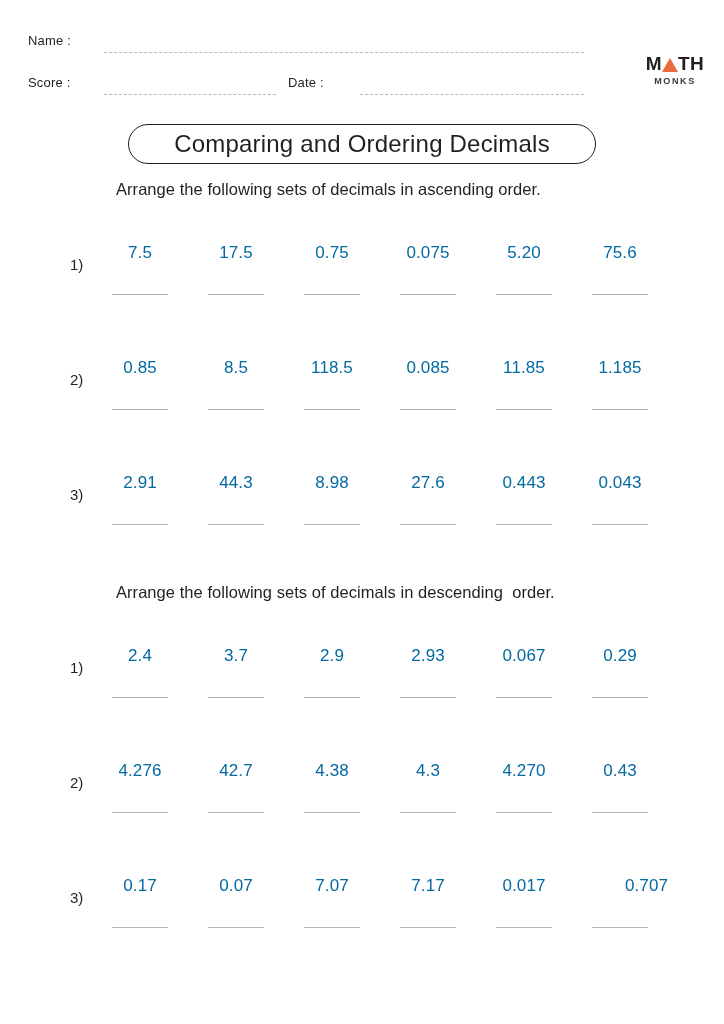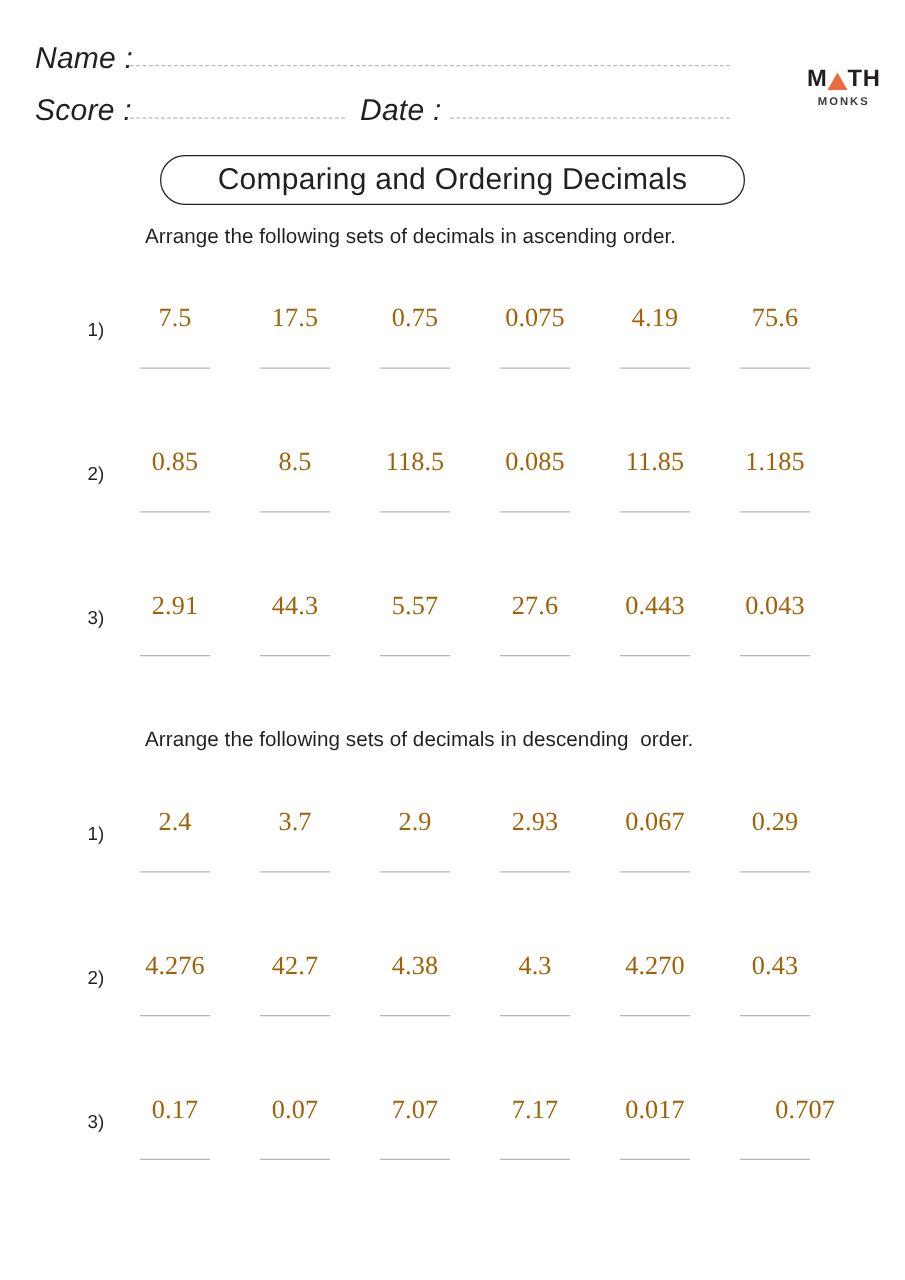--- a/index.html
+++ b/index.html
@@ -18,25 +18,24 @@
 
   
   .header {
     position: absolute;
     left: 0; top: 0;
     width: 724px;
     height: 110px;
   }
   .hdr-label {
     position: absolute;
-    font-size: 24px;
+    font-size: 13px;
     color: #231f20;
     letter-spacing: .2px;
     white-space: nowrap;
-    font-style: italic;
   }
   .lbl-name  { left: 28px;  top: 33px; }
   .lbl-score { left: 28px;  top: 75px; }
   .lbl-date  { left: 288px; top: 75px; }
 
   .dashline {
     position: absolute;
     height: 0;
     border-top: 1.4px dashed #b9b9b9;
   }
@@ -124,27 +123,26 @@
     text-align: left;
   }
 
   .prob-cell {
     position: absolute;
     top: 0;
     width: 96px;
     text-align: center;
   }
   .prob-value {
-    font-size: 21px;
-    color: #a16207;
+    font-size: 17px;
+    color: #0369a1;
     line-height: 1;
     display: block;
     padding-top: 12px;
     letter-spacing: .1px;
-    font-family: Liberation Serif, serif;
   }
   .prob-line {
     position: absolute;
     left: 20px;
     top: 62px;
     width: 56px;
     height: 0;
     border-top: 1.6px solid #b5b5b5;
   }
 </style>
@@ -189,21 +187,21 @@
       </div>
       <div class="prob-cell" style="left: 284px;">
         <span class="prob-value">0.75</span>
         <div class="prob-line"></div>
       </div>
       <div class="prob-cell" style="left: 380px;">
         <span class="prob-value">0.075</span>
         <div class="prob-line"></div>
       </div>
       <div class="prob-cell" style="left: 476px;">
-        <span class="prob-value">4.19</span>
+        <span class="prob-value">5.20</span>
         <div class="prob-line"></div>
       </div>
       <div class="prob-cell" style="left: 572px;">
         <span class="prob-value">75.6</span>
         <div class="prob-line"></div>
       </div>
     </div>
     <div class="prob-row" style="top: 347px;">
       <span class="prob-index">2)</span>
       <div class="prob-cell" style="left: 92px;">
@@ -235,21 +233,21 @@
       <span class="prob-index">3)</span>
       <div class="prob-cell" style="left: 92px;">
         <span class="prob-value">2.91</span>
         <div class="prob-line"></div>
       </div>
       <div class="prob-cell" style="left: 188px;">
         <span class="prob-value">44.3</span>
         <div class="prob-line"></div>
       </div>
       <div class="prob-cell" style="left: 284px;">
-        <span class="prob-value">5.57</span>
+        <span class="prob-value">8.98</span>
         <div class="prob-line"></div>
       </div>
       <div class="prob-cell" style="left: 380px;">
         <span class="prob-value">27.6</span>
         <div class="prob-line"></div>
       </div>
       <div class="prob-cell" style="left: 476px;">
         <span class="prob-value">0.443</span>
         <div class="prob-line"></div>
       </div>

